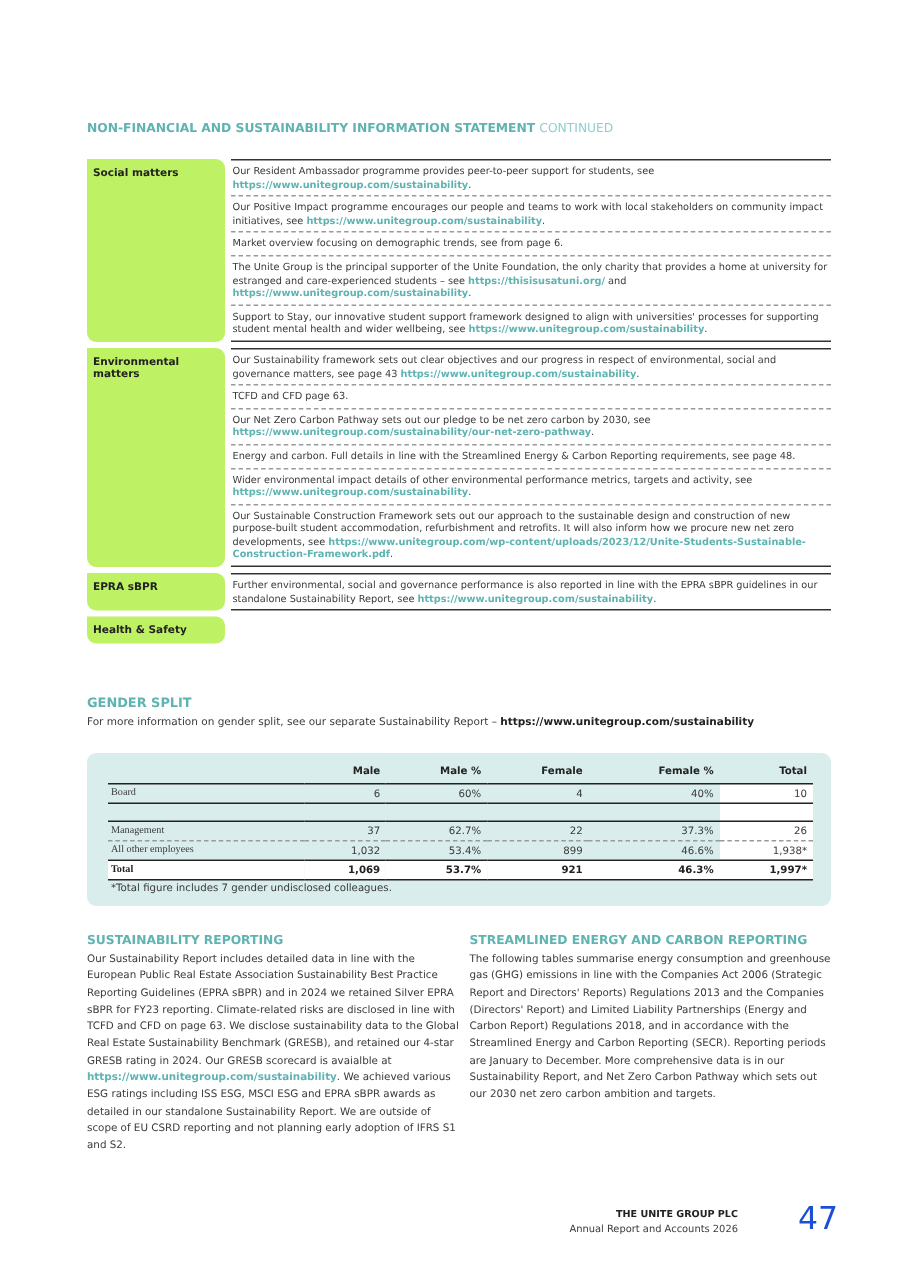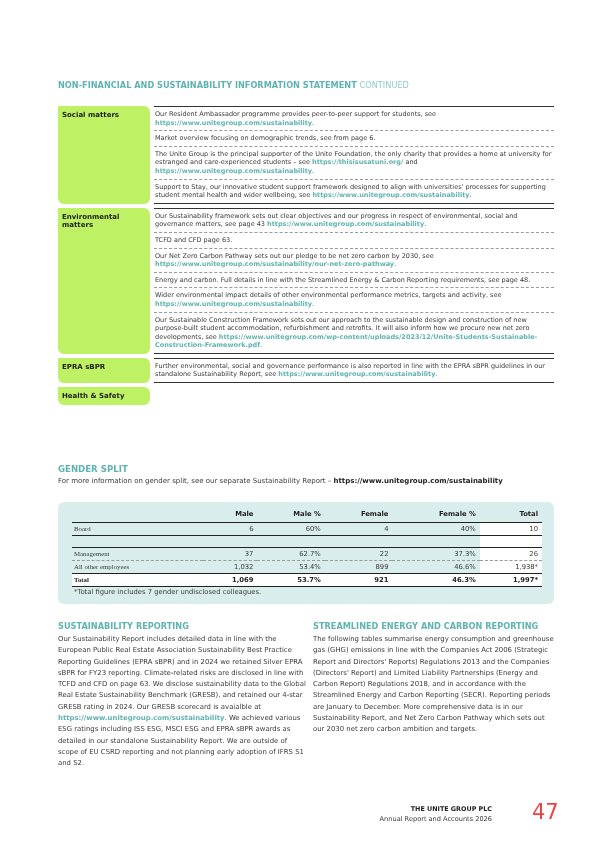--- a/index.html
+++ b/index.html
@@ -36,35 +36,36 @@
   .gfoot { position: absolute; left: 16px; top: 86px; font-size: 6.8px; color: #3a3a3a; }
 
   .col { position: absolute; top: 621px; width: 250px; }
   .col.left { left: 58px; }
   .col.right { left: 313px; width: 245px; }
   .col h3 { font-size: 8.2px; font-weight: bold; color: #5fb3b0; margin-bottom: 3px; }
   .col p { font-size: 6.9px; line-height: 11.3px; color: #3a3a3a; }
 
   .footer-co { position: absolute; right: 108px; top: 805px; font-size: 6.4px; font-weight: bold; color: #222; text-align: right; }
   .footer-rep { position: absolute; right: 108px; top: 815px; font-size: 6.6px; color: #3a3a3a; text-align: right; }
-  .page-num { position: absolute; left: 532px; top: 800px; font-size: 21px; color: #ef4444; }
+  .page-num { position: absolute; left: 532px; top: 800px; font-size: 21px; color: #1d4ed8; }
 </style>
 </head>
 <body>
 
 <div class="page-head">
   <span>NON-FINANCIAL AND SUSTAINABILITY INFORMATION STATEMENT</span>
   <span class="cont">CONTINUED</span>
 </div>
 
 <div class="ns-table" id="ns-table">
     <div class="ns-group">
       <div class="ns-label">Social matters</div>
       <div class="ns-rows">
         <div class="ns-row"><span>Our Resident Ambassador programme provides peer-to-peer support for students, see </span><span class="link">https://www.unitegroup.com/sustainability</span><span>.</span></div>
+        <div class="ns-row"><span>Our Positive Impact programme encourages our people and teams to work with local stakeholders on community impact initiatives, see </span><span class="link">https://www.unitegroup.com/sustainability</span><span>.</span></div>
         <div class="ns-row"><span>Market overview focusing on demographic trends, see from page 6.</span></div>
         <div class="ns-row"><span>The Unite Group is the principal supporter of the Unite Foundation, the only charity that provides a home at university for estranged and care-experienced students – see </span><span class="link">https://thisisusatuni.org/</span><span> and </span><span class="link">https://www.unitegroup.com/sustainability</span><span>.</span></div>
         <div class="ns-row"><span>Support to Stay, our innovative student support framework designed to align with universities' processes for supporting student mental health and wider wellbeing, see </span><span class="link">https://www.unitegroup.com/sustainability</span><span>.</span></div>
       </div>
     </div>
     <div class="ns-group">
       <div class="ns-label">Environmental matters</div>
       <div class="ns-rows">
         <div class="ns-row"><span>Our Sustainability framework sets out clear objectives and our progress in respect of environmental, social and governance matters, see page 43 </span><span class="link">https://www.unitegroup.com/sustainability</span><span>.</span></div>
         <div class="ns-row"><span>TCFD and CFD page 63.</span></div>

